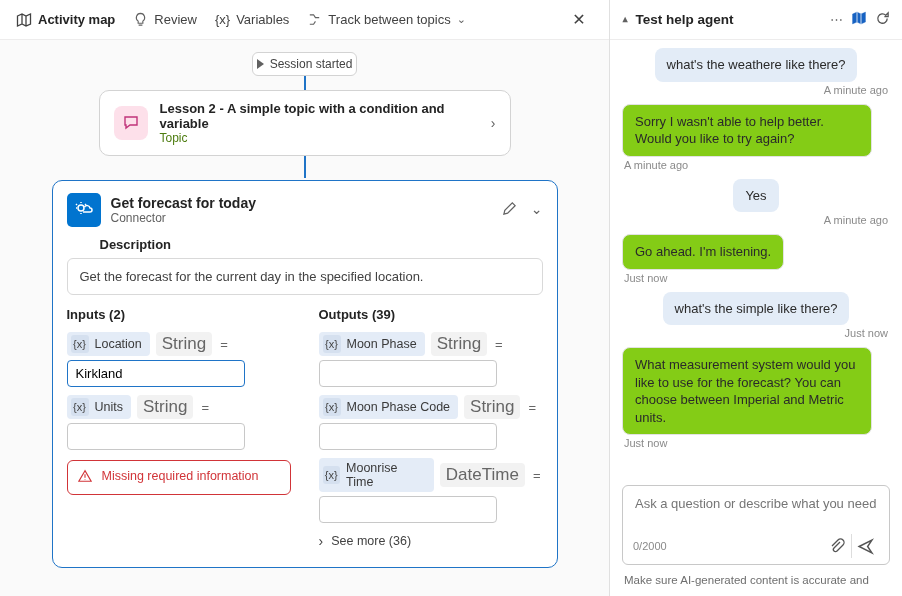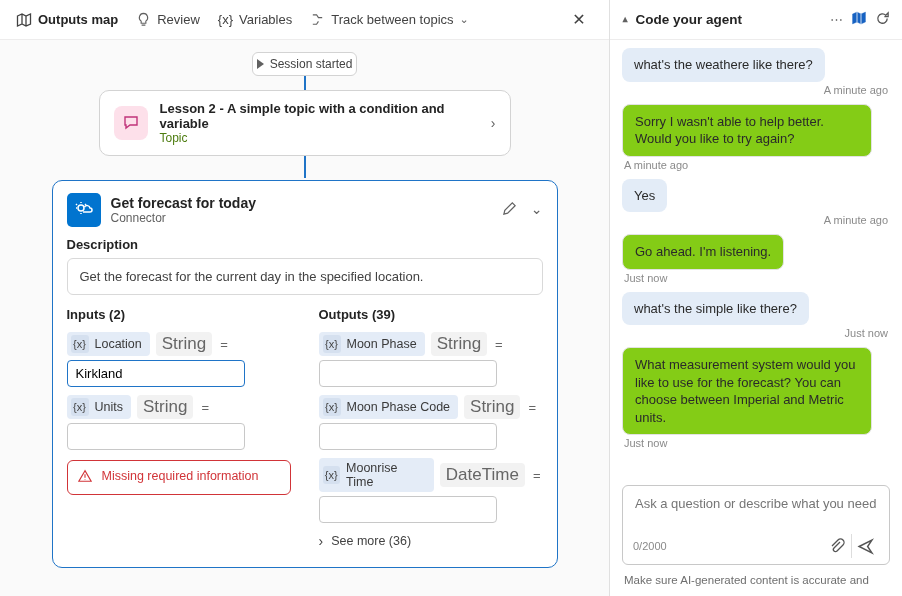--- a/index.html
+++ b/index.html
@@ -119,21 +119,21 @@
     background: #0174cf;
     display: inline-flex; align-items: center; justify-content: center;
     color: #fff;
   }
   .node-titles { flex: 1; }
   .node-title { font-weight: 600; font-size: 14px; }
   .node-sub { font-size: 12px; color: #616161; }
   .node-actions { display: flex; gap: 14px; color: #616161; font-size: 14px; }
   .node-actions span { cursor: pointer; }
 
-  .section-label { font-weight: 600; font-size: 13px; margin-top: 10px; }
+  .section-label { font-weight: 600; font-size: 13px; margin-top: 10px; margin-left: 33px; }
   .desc-box {
     margin-top: 6px;
     border: 1px solid #d9d9d9;
     border-radius: 6px;
     padding: 10px 12px;
     font-size: 13px;
     color: #424242;
   }
 
   .io-row { display: flex; gap: 28px; margin-top: 12px; }
@@ -213,21 +213,21 @@
   .test-header .ico { color: #555; cursor: pointer; }
   .map-pin { color: #1762c2; font-size: 15px; }
 
   .chat-scroll {
     flex: 1 1 auto;
     overflow-y: auto;
     padding: 8px 12px 4px 12px;
     display: flex; flex-direction: column; gap: 2px;
   }
   .msg-row { display: flex; flex-direction: column; max-width: 100%; }
-  .msg-row.user { align-items: flex-start; }
+  .msg-row.user { align-items: center; }
   .msg-row.bot  { align-items: flex-start; }
   .bubble {
     border-radius: 8px;
     padding: 8px 12px;
     font-size: 13px;
     max-width: 250px;
     line-height: 1.35;
   }
   .bubble.user {
     background: #e3ecf7;
@@ -284,21 +284,21 @@
 <div class="app">
 
   <div class="left-pane">
     <div class="top-bar">
       <div class="top-item active">
         <span class="top-icon">
           <svg width="16" height="16" viewBox="0 0 16 16">
               <path fill="none" stroke="#424242" stroke-width="1.3" d="M1.5 4 6 2l4 2 4.5-2v10L10 14 6 12l-4.5 2z M6 2v10 M10 4v10"></path>
             </svg>
         </span>
-        <span>Outputs map</span>
+        <span>Activity map</span>
       </div>
       <div class="top-item">
         <span class="top-icon">
           <svg width="15" height="15" viewBox="0 0 16 16">
               <path fill="none" stroke="#616161" stroke-width="1.2" d="M8 1.5a4.5 4.5 0 0 0-2.5 8.2V12h5V9.7A4.5 4.5 0 0 0 8 1.5zM6 14h4"></path>
             </svg>
         </span>
         <span>Review</span>
       </div>
       <div class="top-item">
@@ -449,21 +449,21 @@
           </div>
         </div>
 
       </div>
     </div>
   </div>
 
   <div class="right-pane">
     <div class="test-header">
       <span class="chev" style="font-size:11px;transform:rotate(-90deg)">▸</span>
-      <div class="test-title">Code your agent</div>
+      <div class="test-title">Test help agent</div>
       <span class="ico">⋯</span>
       <span class="ico map-pin">
         <svg width="16" height="16" viewBox="0 0 16 16">
             <path fill="#1762c2" stroke="#1762c2" stroke-width="0.3" d="M1.5 4 6 2l4 2 4.5-2v10L10 14 6 12l-4.5 2z"></path>
             <path stroke="#fff" stroke-width="0.8" d="M6 2v10 M10 4v10" fill="none"></path>
           </svg>
       </span>
       <span class="ico">
         <svg width="15" height="15" viewBox="0 0 16 16">
             <path fill="none" stroke="#555" stroke-width="1.4" d="M13 8a5 5 0 1 1-1.5-3.5L14 2v4h-4"></path>

